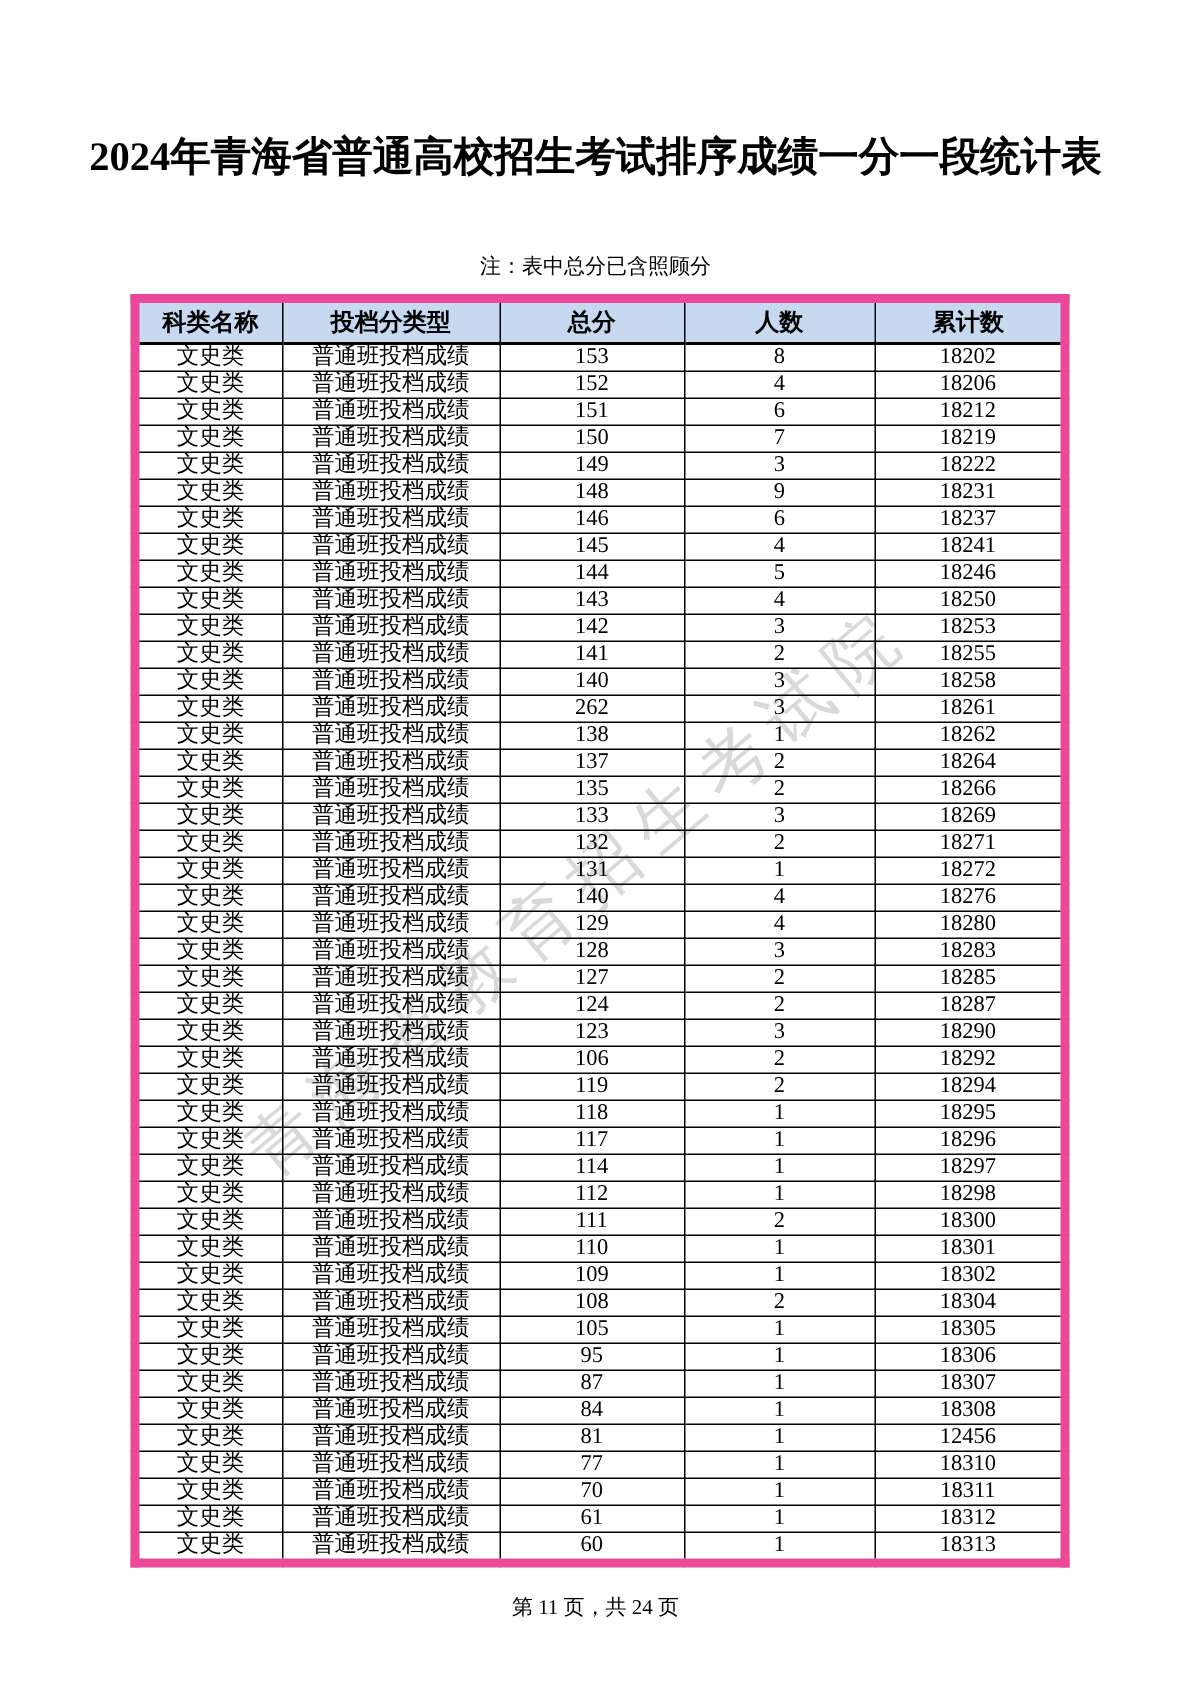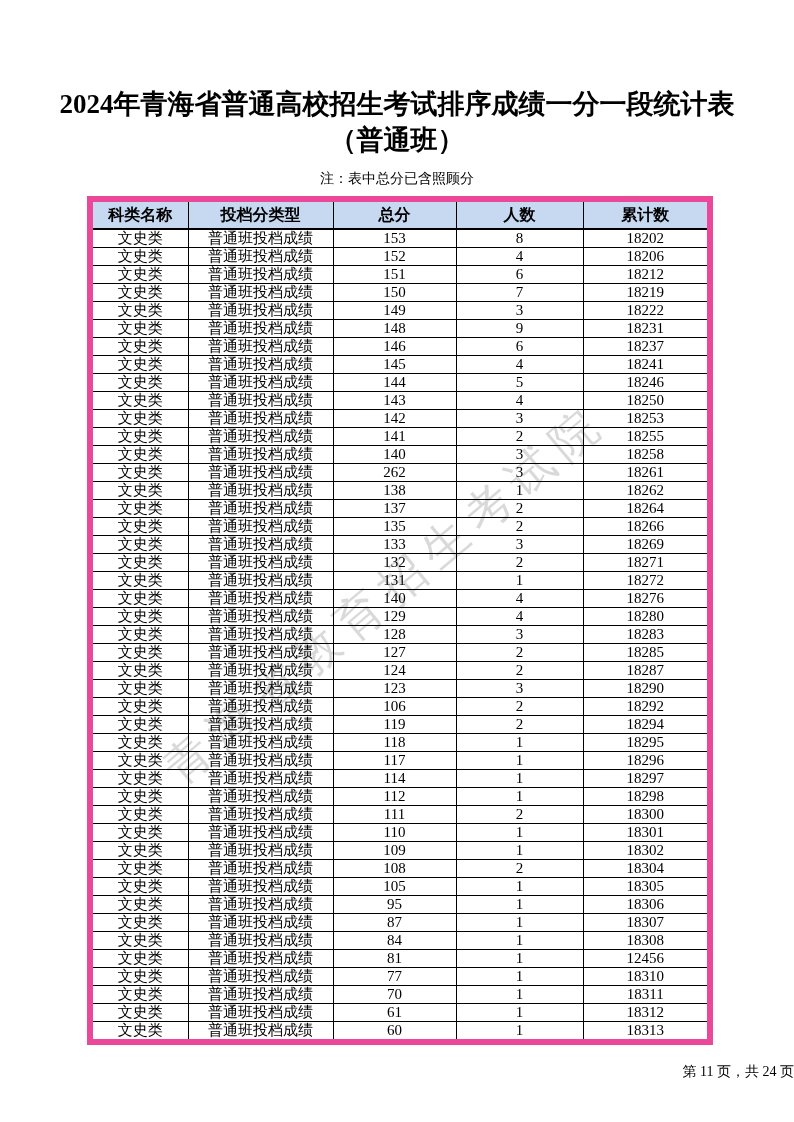--- a/index.html
+++ b/index.html
@@ -83,32 +83,31 @@
     text-align: center;
     padding: 0;
     white-space: nowrap;
     overflow: hidden;
   }
   .footer {
     position: absolute;
     top: 1063px;
     left: 0;
     right: 0;
-    text-align: right;
+    text-align: center;
     font-size: 14px;
   }
 </style>
 </head>
 <body>
 
 <div class="page">
 
   <div class="title">
     <div>2024年青海省普通高校招生考试排序成绩一分一段统计表</div>
-    <div>（普通班）</div>
   </div>
 
   <div class="note">注：表中总分已含照顾分</div>
 
   <div class="watermark">青海省教育招生考试院</div>
 
   <div class="table-wrap">
     <table class="score-table">
       <colgroup>
         <col style="width:98px">

